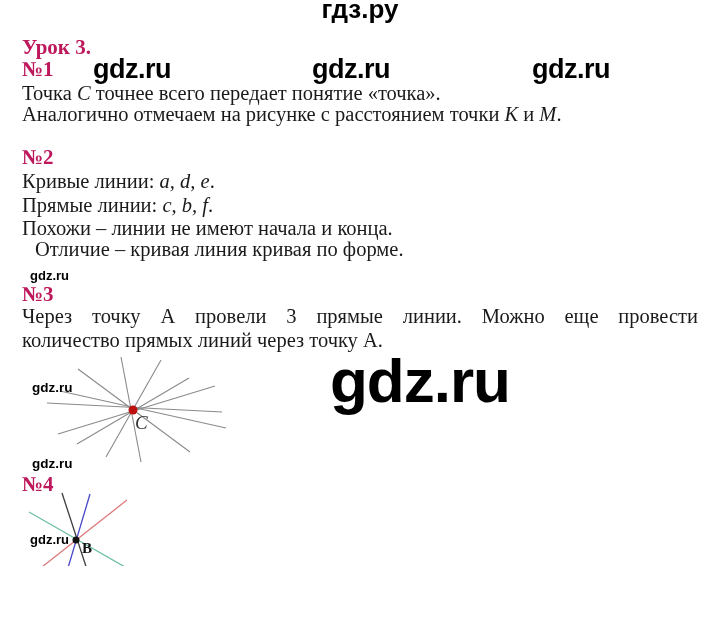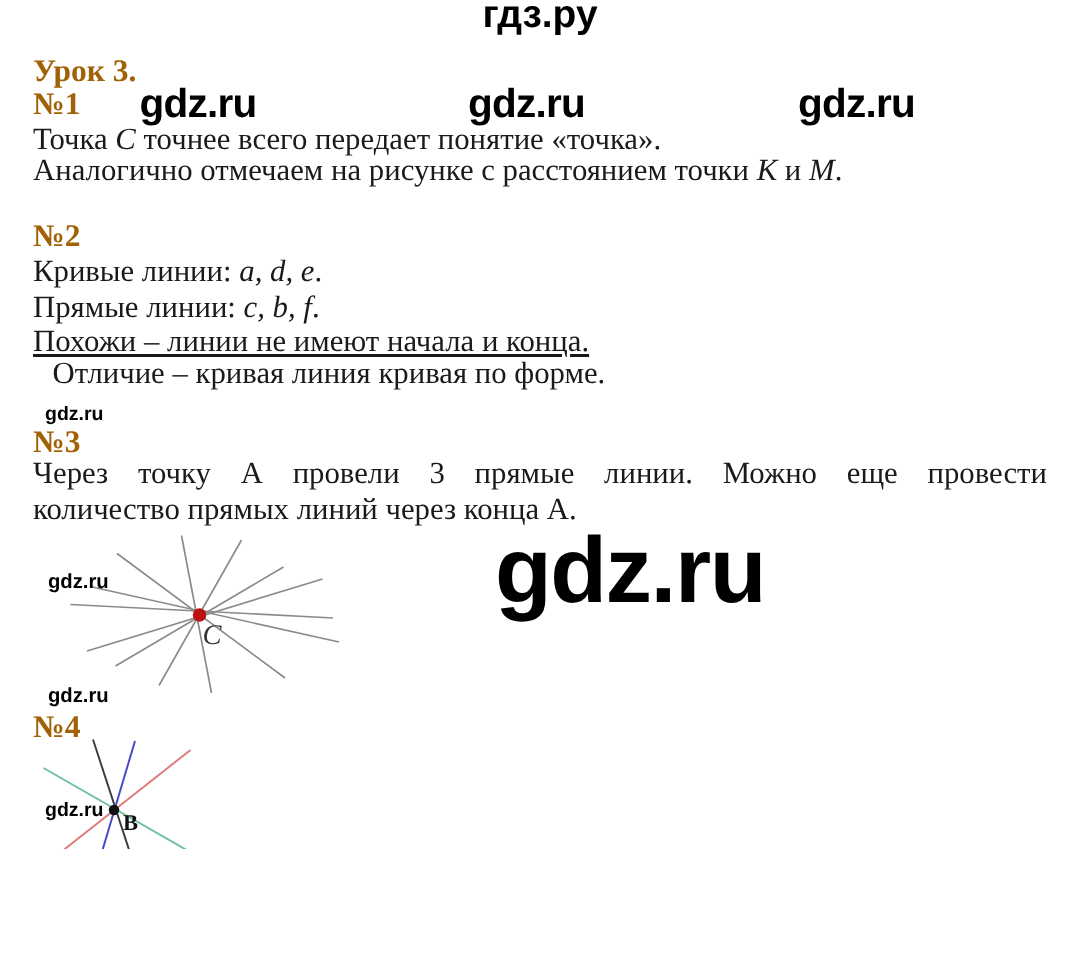--- a/index.html
+++ b/index.html
@@ -14,31 +14,31 @@
   .logo-top{top:-4px;left:0;right:0;text-align:center;font-size:26px;}
   .logo-bottom{top:613px;left:0;right:0;text-align:center;font-size:26px;}
   .wm-row{top:56px;font-size:27px;letter-spacing:-0.5px;}
   .wm-1{left:93px;} .wm-2{left:312px;} .wm-3{left:532px;}
   .wm-small{left:30px;top:269px;font-size:13px;}
   .wm-big{left:330px;top:350px;font-size:62px;letter-spacing:-1px;}
   .wm-star-up{left:32px;top:381px;font-size:13.5px;}
   .wm-star-down{left:32px;top:457px;font-size:13.5px;}
   .wm-b{left:30px;top:533px;font-size:13px;}
   
-  .h{font-weight:bold;font-size:21px;color:#a16207;line-height:24px;}
+  .h{font-weight:bold;font-size:21px;color:#be185d;line-height:24px;}
   .bl{font-size:20.5px;line-height:24px;}
   .em{font-style:italic;}
   .lesson-title{left:22px;top:35px;}
   .n1{left:22px;top:57px;}
   .t1-l1{left:22px;top:81px;}
   .t1-l2{left:22px;top:102px;}
   .n2{left:22px;top:145px;}
   .t2-l1{left:22px;top:169px;}
   .t2-l2{left:22px;top:193px;}
-  .t2-l3{left:22px;top:216px;text-decoration:underline;}
+  .t2-l3{left:22px;top:216px;}
   .t2-l4{left:22px;top:237px;margin-left:13px;}
   .n3{left:22px;top:282px;}
   .t3-l1{left:22px;top:304px;width:676px;white-space:normal;
          text-align:justify;height:25px;overflow:hidden;}
   .t3-l1::after{content:"";display:inline-block;width:100%;}
   .t3-l2{left:22px;top:328px;}
   .n4{left:22px;top:472px;}
   
   .fig{position:absolute;}
   .fig-star{left:20px;top:350px;}
@@ -72,21 +72,21 @@
   <div class="abs bl t2-l1"><span>Кривые линии: </span><span class="em">a, d, e</span><span>.</span></div>
 
   <div class="abs bl t2-l3">Похожи – линии не имеют начала и конца.</div>
   <div class="abs bl t2-l4">Отличие – кривая линия кривая по форме.</div>
 
   <div class="abs wm wm-small">gdz.ru</div>
 
   <div class="abs h n3">№3</div>
 
   <div class="abs bl t3-l1">Через точку А провели 3 прямые линии. Можно еще провести неограниченное</div>
-  <div class="abs bl t3-l2">количество прямых линий через конца А.</div>
+  <div class="abs bl t3-l2">количество прямых линий через точку А.</div>
 
   <svg class="fig fig-star" width="215" height="120" viewBox="0 0 215 120">
       <line x1="101" y1="7" x2="121" y2="112" stroke="#8a8a8a" stroke-width="1.1"></line>
       <line x1="141" y1="10" x2="86" y2="107" stroke="#8a8a8a" stroke-width="1.1"></line>
       <line x1="169" y1="28" x2="57" y2="94" stroke="#8a8a8a" stroke-width="1.1"></line>
       <line x1="195" y1="36" x2="38" y2="84" stroke="#8a8a8a" stroke-width="1.1"></line>
       <line x1="202" y1="62" x2="27" y2="53" stroke="#8a8a8a" stroke-width="1.1"></line>
       <line x1="206" y1="78" x2="40" y2="41" stroke="#8a8a8a" stroke-width="1.1"></line>
       <line x1="170" y1="102" x2="58" y2="19" stroke="#8a8a8a" stroke-width="1.1"></line>
       <circle cx="113" cy="60" r="4.5" fill="#bb1111"></circle>

